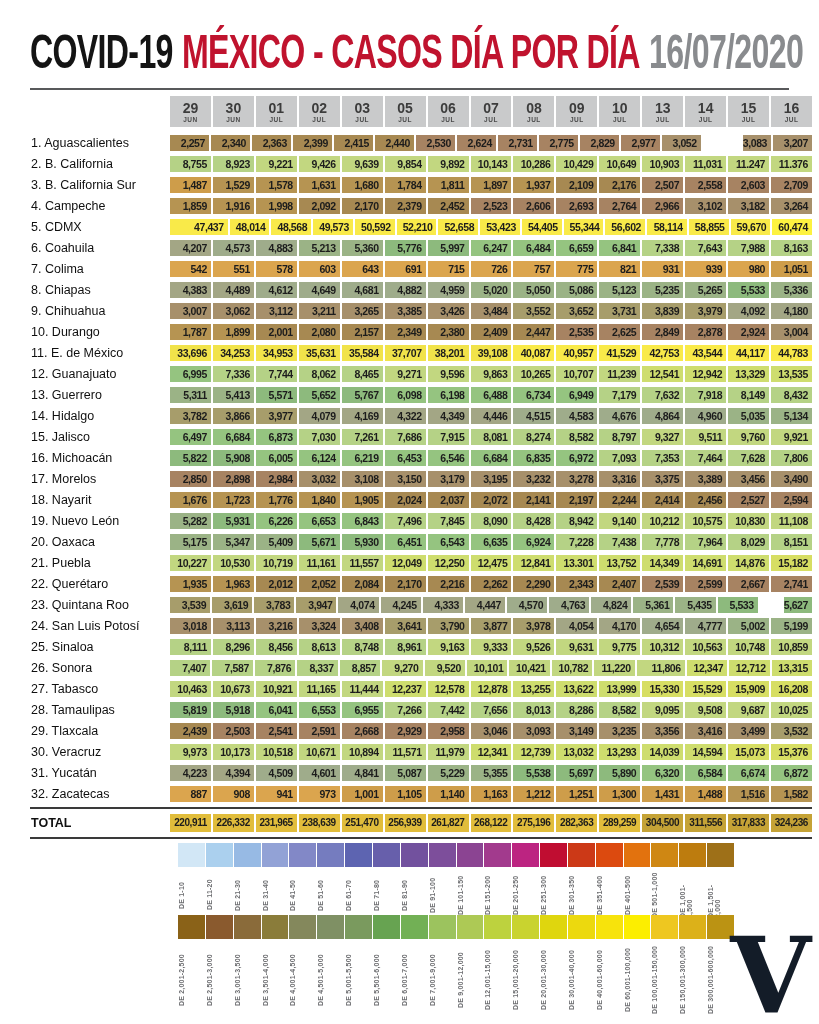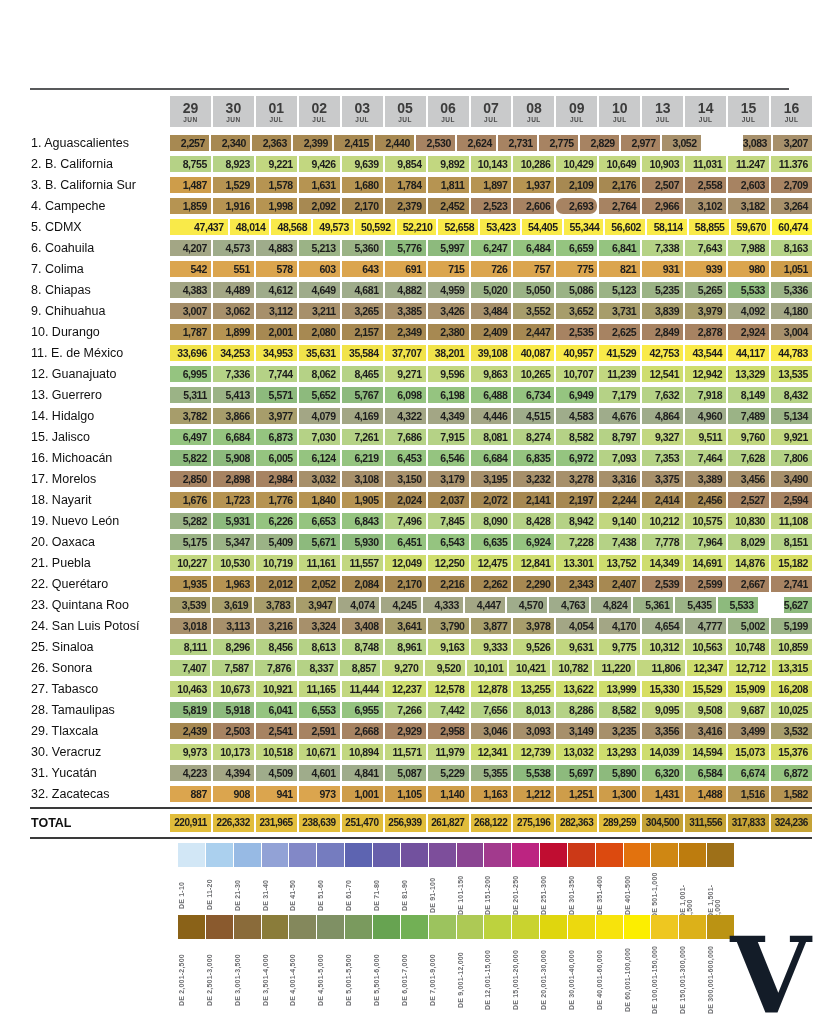--- a/index.html
+++ b/index.html
@@ -45,20 +45,27 @@
 
   
   .logo-v { position:absolute; right:8px; bottom:4px; font-family:"DejaVu Serif", serif;
             font-weight:700; font-size:104px; line-height:0.85; color:#131c28; }
 </style>
 </head>
 <body>
 
 <div class="page">
 
+  <div class="title-wrap">
+    <div class="title-line">
+      <span class="t-black">COVID-19</span>
+      <span class="t-red">MÉXICO - CASOS DÍA POR DÍA</span>
+      <span class="t-gray">16/07/2020</span>
+    </div>
+  </div>
   <div class="title-rule"></div>
 
   <div class="table">
     <div class="grid-row hdr-row" id="hdr-row">
       <div></div>
     <div class="hbox">
           <div class="d">29</div>
           <div class="m">JUN</div>
         </div>
         <div class="hbox">
@@ -177,21 +184,21 @@
           <div class="rlabel">4. Campeche</div>
           <div class="cell" style="background: rgba(158, 112, 24, 0.75);">1,859</div>
           <div class="cell" style="background: rgba(158, 112, 24, 0.75);">1,916</div>
           <div class="cell" style="background: rgba(158, 112, 24, 0.75);">1,998</div>
           <div class="cell" style="background: rgba(138, 98, 24, 0.75);">2,092</div>
           <div class="cell" style="background: rgba(138, 98, 24, 0.75);">2,170</div>
           <div class="cell" style="background: rgba(138, 98, 24, 0.75);">2,379</div>
           <div class="cell" style="background: rgba(138, 98, 24, 0.75);">2,452</div>
           <div class="cell" style="background: rgba(138, 90, 46, 0.75);">2,523</div>
           <div class="cell" style="background: rgba(138, 90, 46, 0.75);">2,606</div>
-          <div class="cell" style="background: rgba(138, 90, 46, 0.75); border-radius: 7px;">2,693</div>
+          <div class="cell" style="background: rgba(138, 90, 46, 0.75);">2,693</div>
           <div class="cell" style="background: rgba(138, 90, 46, 0.75);">2,764</div>
           <div class="cell" style="background: rgba(138, 90, 46, 0.75);">2,966</div>
           <div class="cell" style="background: rgba(138, 107, 58, 0.75);">3,102</div>
           <div class="cell" style="background: rgba(138, 107, 58, 0.75);">3,182</div>
           <div class="cell" style="background: rgba(138, 107, 58, 0.75);">3,264</div>
         </div>
         <div class="grid-row data-row">
           <div class="rlabel">5. CDMX</div>
           <div class="cell" style="background: rgba(247, 227, 12, 0.75); padding-left: 24px;">47,437</div>
           <div class="cell" style="background: rgba(247, 227, 12, 0.75);">48,014</div>
@@ -361,21 +368,21 @@
           <div class="cell" style="background: rgba(132, 136, 92, 0.75);">4,079</div>
           <div class="cell" style="background: rgba(132, 136, 92, 0.75);">4,169</div>
           <div class="cell" style="background: rgba(132, 136, 92, 0.75);">4,322</div>
           <div class="cell" style="background: rgba(132, 136, 92, 0.75);">4,349</div>
           <div class="cell" style="background: rgba(132, 136, 92, 0.75);">4,446</div>
           <div class="cell" style="background: rgba(127, 144, 100, 0.75);">4,515</div>
           <div class="cell" style="background: rgba(127, 144, 100, 0.75);">4,583</div>
           <div class="cell" style="background: rgba(127, 144, 100, 0.75);">4,676</div>
           <div class="cell" style="background: rgba(127, 144, 100, 0.75);">4,864</div>
           <div class="cell" style="background: rgba(127, 144, 100, 0.75);">4,960</div>
-          <div class="cell" style="background: rgba(122, 154, 94, 0.75);">7,489</div>
+          <div class="cell" style="background: rgba(122, 154, 94, 0.75);">5,035</div>
           <div class="cell" style="background: rgba(122, 154, 94, 0.75);">5,134</div>
         </div>
         <div class="grid-row data-row">
           <div class="rlabel">15. Jalisco</div>
           <div class="cell" style="background: rgba(114, 176, 85, 0.75);">6,497</div>
           <div class="cell" style="background: rgba(114, 176, 85, 0.75);">6,684</div>
           <div class="cell" style="background: rgba(114, 176, 85, 0.75);">6,873</div>
           <div class="cell" style="background: rgba(156, 195, 94, 0.75);">7,030</div>
           <div class="cell" style="background: rgba(156, 195, 94, 0.75);">7,261</div>
           <div class="cell" style="background: rgba(156, 195, 94, 0.75);">7,686</div>

